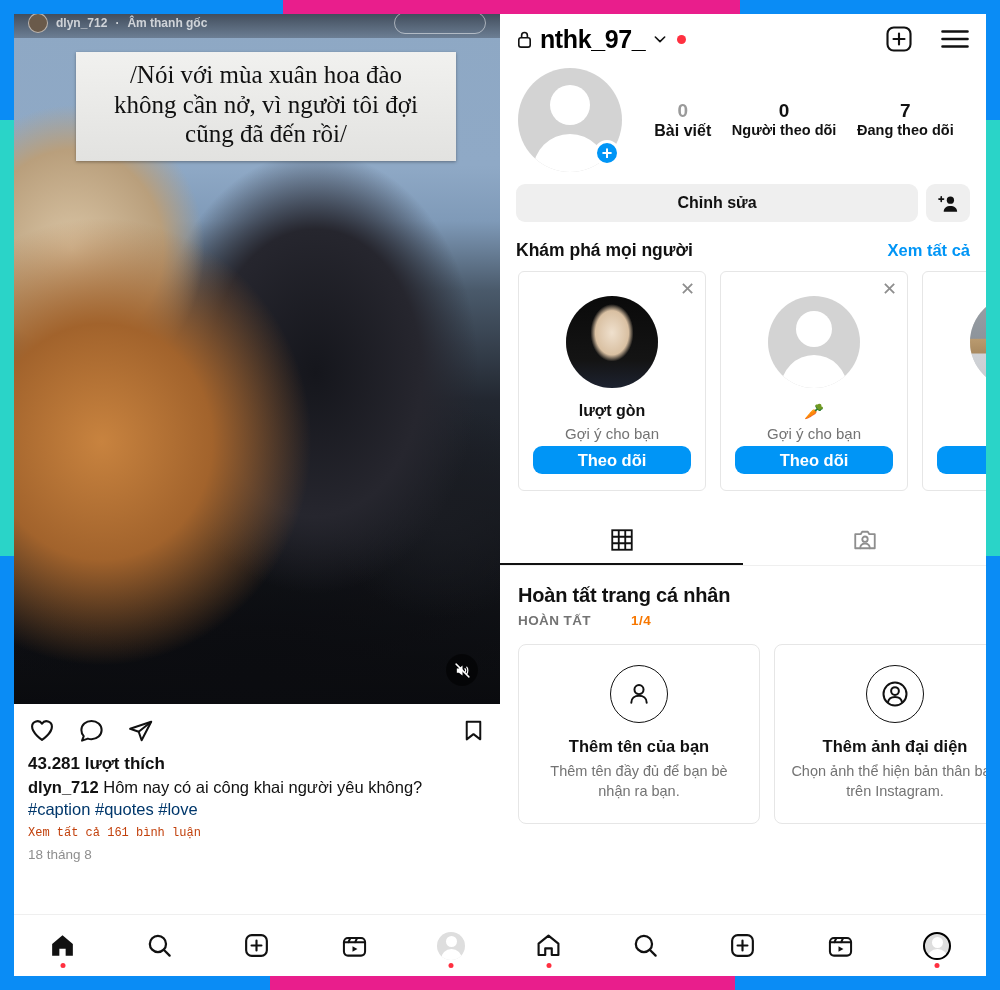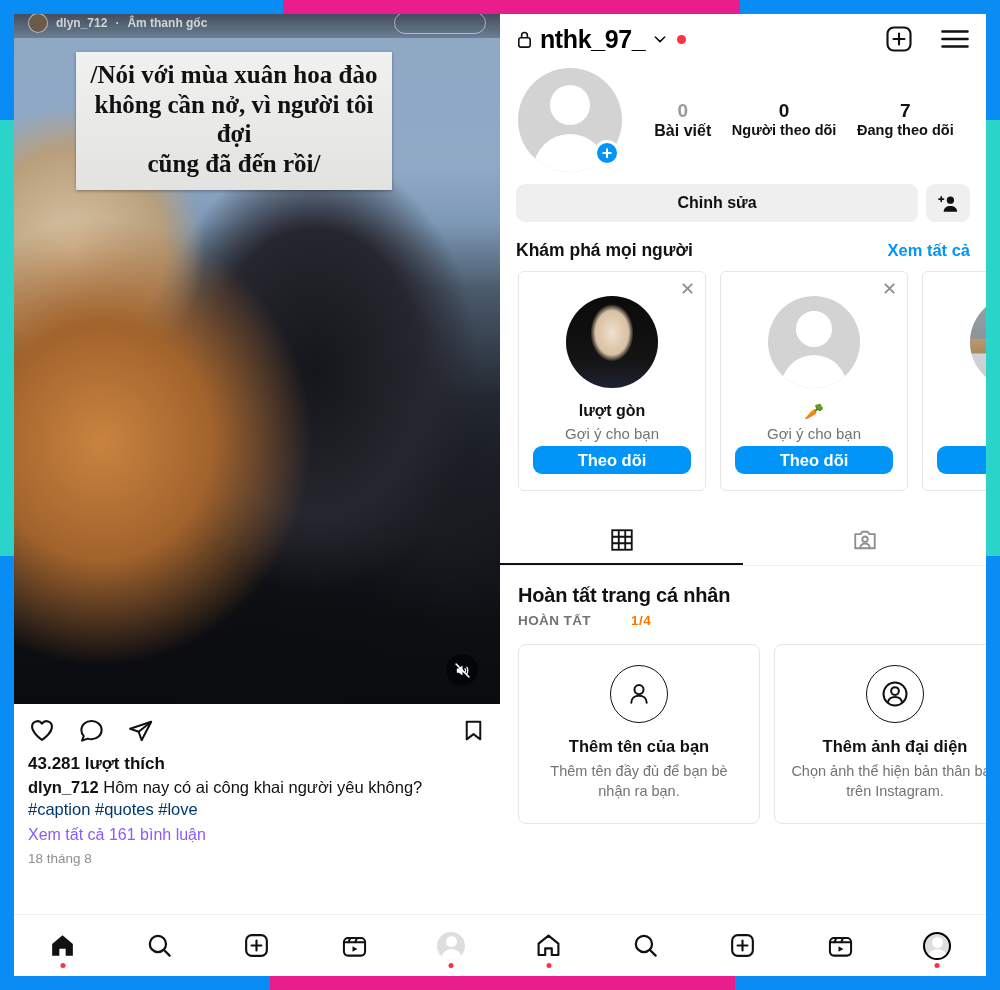--- a/index.html
+++ b/index.html
@@ -65,47 +65,46 @@
     flex: 0 0 auto; margin-top: -6px;
   }
   .media-topbar .tb-text { margin-top: -7px; white-space: nowrap; }
   .media-topbar .tb-btn {
     margin-left: auto; margin-top: -7px;
     width: 92px; height: 22px; border-radius: 11px;
     border: 1.5px solid rgba(255,255,255,.5);
   }
   .quote-box {
     position: absolute; left: 62px; top: 38px;
-    width: 316px;
+    width: 380px;
     background: linear-gradient(#f1f1ef, #e2e2e0);
     padding: 8px 10px 12px;
     text-align: center;
     font-family: "Liberation Serif", serif;
     font-size: 25px; line-height: 1.18; color: #111;
     box-shadow: 0 1px 3px rgba(0,0,0,.35);
-    font-weight: bold;
   }
   .mute-btn {
     position: absolute; right: 22px; bottom: 18px;
     width: 32px; height: 32px; border-radius: 50%;
     background: rgba(0,0,0,.55);
     display: flex; align-items: center; justify-content: center;
   }
   .post-actions {
     display: flex; align-items: center;
     padding: 12px 14px 6px 14px;
   }
   .post-actions .act { margin-right: 22px; cursor: pointer; }
   .post-actions .spacer { flex: 1; }
   .post-info { padding: 0 14px; }
   .likes { font-size: 17px; font-weight: bold; color: #111; margin-bottom: 3px; }
   .caption { font-size: 16.5px; color: #111; line-height: 1.32; }
   .caption .uname { font-weight: bold; }
   .tags { color: #00376b; font-size: 16.5px; line-height: 1.32; }
-  .comments { font-size: 16px; color: #8b5cf6; margin-top: 5px; }
+  .comments { font-size: 12px; color: #c2410c; margin-top: 5px; font-family: Liberation Mono, monospace; }
   .date { font-size: 13.5px; color: #8e8e8e; margin-top: 7px; }
 
   
   .navbar {
     position: absolute; left: 0; bottom: 0;
     width: 100%; height: 62px;
     border-top: 1px solid #efefef;
     background: #fff;
     display: flex; align-items: center; justify-content: space-around;
   }

